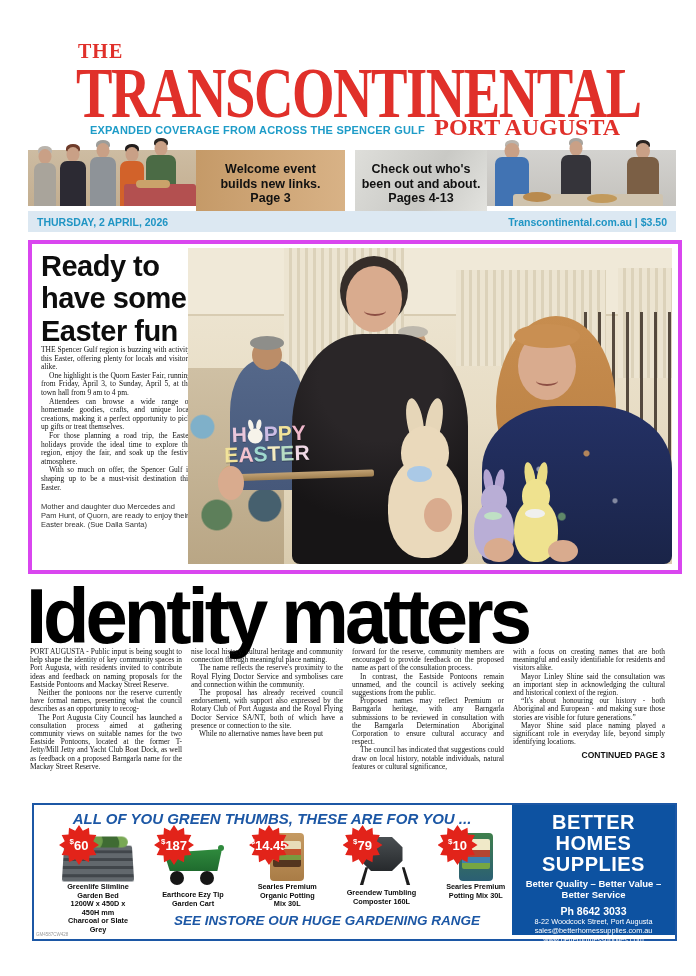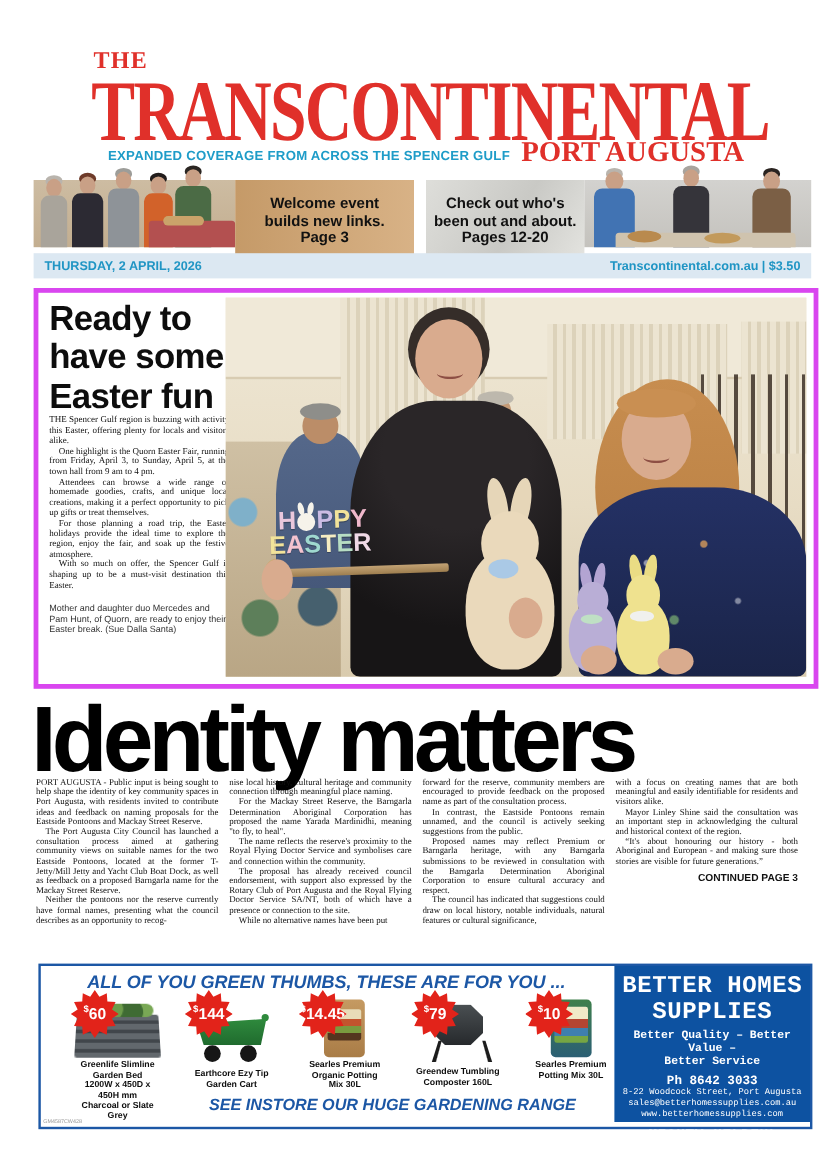--- a/index.html
+++ b/index.html
@@ -131,21 +131,21 @@
   .img-composter{margin-top:4px;}
   .img-composter::before{content:"";position:absolute;left:14px;top:2px;width:42px;height:34px;background:linear-gradient(#4a4f52,#26292c);
     clip-path:polygon(25% 0,75% 0,100% 30%,100% 70%,75% 100%,25% 100%,0 70%,0 30%);}
   .img-composter::after{content:"";position:absolute;left:16px;top:30px;width:38px;height:20px;
     border-left:3px solid #1c1c1c;border-right:3px solid #1c1c1c;transform:perspective(40px) rotateX(30deg);}
   .img-potting-bag2{width:34px;height:48px;margin-top:2px;border-radius:4px;background:linear-gradient(#3f7f4c,#2b5f74);}
   .img-potting-bag2::before{content:"";position:absolute;left:3px;top:6px;right:3px;height:30px;border-radius:2px;
     background:linear-gradient(#f0e9c8 0 35%,#b44531 35% 60%,#3f7fae 60% 80%,#76a643 80% 100%);}
 
   .store-panel{position:absolute;right:0;top:0;width:163px;height:130px;background:#0d52a1;color:#fff;
-    text-align:center;font-family:Liberation Mono, monospace;}
+    text-align:center;font-family:Liberation Sans, sans-serif;}
   .sp-name{font-weight:bold;font-size:20px;line-height:21px;margin-top:7px;letter-spacing:.5px;}
   .sp-slogan{font-weight:bold;font-size:9.5px;line-height:11px;margin-top:3px;white-space:pre-line;}
   .sp-phone{font-weight:bold;font-size:10.5px;margin-top:5px;}
   .sp-small{font-size:7.3px;line-height:9px;}
   .sp-mh{font-style:italic;font-weight:bold;font-size:12px;margin-top:5px;letter-spacing:.5px;}
   .sp-brand{font-weight:bold;font-size:22px;letter-spacing:1px;line-height:22px;}
 </style>
 </head>
 <body>
 
@@ -190,21 +190,21 @@
       <span style="white-space:pre-line">Welcome event
 builds new links.
 Page 3</span>
     </div>
   </div>
 
   <div class="abs teaser teaser-right">
     <div class="t-text tr-text">
       <span style="white-space:pre-line">Check out who's
 been out and about.
-Pages 12-20</span>
+Pages 4-13</span>
     </div>
     <div class="t-photo tr-photo">
       <div class="pers" style="left:8px;top:2px;width:34px;height:54px;">
         <span class="hair" style="background:#b9b4ad;"></span>
           <span class="head" style="width:15px;height:16px;"></span>
         <span class="torso" style="background:#4173b3;"></span>
         </div>
       <div class="pers" style="left:74px;top:0px;width:30px;height:56px;">
         <span class="hair" style="background:#a8a49e;"></span>
           <span class="head"></span>
@@ -296,60 +296,60 @@
       <div class="head-sk" style="left:296px;top:290px;width:30px;height:24px;"></div>
       <div class="head-sk" style="left:360px;top:292px;width:30px;height:22px;"></div>
     </div>
   </div>
 
   <div class="abs id-head">Identity matters</div>
 
   <div class="abs cols">
     <div class="id-col">
         <p>PORT AUGUSTA - Public input is being sought to help shape the identity of key community spaces in Port Augusta, with residents invited to contribute ideas and feedback on naming proposals for the Eastside Pontoons and Mackay Street Reserve.</p>
+        <p class="ind">Neither the pontoons nor the reserve currently have formal names, presenting what the council describes as an opportunity to recog-</p>
         <p class="ind">The Port Augusta City Council has launched a consultation process aimed at gathering community views on suitable names for the two Eastside Pontoons, located at the former T-Jetty/Mill Jetty and Yacht Club Boat Dock, as well as feedback on a proposed Barngarla name for the Mackay Street Reserve.</p>
-        <p class="ind">Neither the pontoons nor the reserve currently have formal names, presenting what the council describes as an opportunity to recog-</p>
       </div>
     <div class="id-col">
         <p>nise local history, cultural heritage and community connection through meaningful place naming.</p>
-        <p class="ind">For the Mackay Street Reserve, the Barngarla Determination Aboriginal Corporation has proposed the name Yarada Mardinidhi, meaning "to fly, to heal".</p>
         <p class="ind">The name reflects the reserve's proximity to the Royal Flying Doctor Service and symbolises care and connection within the community.</p>
         <p class="ind">The proposal has already received council endorsement, with support also expressed by the Rotary Club of Port Augusta and the Royal Flying Doctor Service SA/NT, both of which have a presence or connection to the site.</p>
         <p class="ind">While no alternative names have been put</p>
       </div>
     <div class="id-col">
         <p>forward for the reserve, community members are encouraged to provide feedback on the proposed name as part of the consultation process.</p>
         <p class="ind">In contrast, the Eastside Pontoons remain unnamed, and the council is actively seeking suggestions from the public.</p>
         <p class="ind">Proposed names may reflect Premium or Barngarla heritage, with any Barngarla submissions to be reviewed in consultation with the Barngarla Determination Aboriginal Corporation to ensure cultural accuracy and respect.</p>
         <p class="ind">The council has indicated that suggestions could draw on local history, notable individuals, natural features or cultural significance,</p>
       </div>
     <div class="id-col">
         <p>with a focus on creating names that are both meaningful and easily identifiable for residents and visitors alike.</p>
         <p class="ind">Mayor Linley Shine said the consultation was an important step in acknowledging the cultural and historical context of the region.</p>
         <p class="ind">“It's about honouring our history - both Aboriginal and European - and making sure those stories are visible for future generations.”</p>
+        <p class="ind">Mayor Shine said place naming played a significant role in everyday life, beyond simply identifying locations.</p>
         <span class="continued">CONTINUED PAGE 3</span>
       </div>
   </div>
 
   <div class="abs ad-box">
     <div class="ad-head">ALL OF YOU GREEN THUMBS, THESE ARE FOR YOU ...</div>
     <div class="products" id="products">
         <div class="pcard">
           <div class="burst">
             <span><span class="cur">$</span><span class="amt">60</span></span>
           </div>
           <div class="pimg img-garden-bed"></div>
           <div class="pname">Greenlife Slimline
 Garden Bed
 1200W x 450D x 450H mm
 Charcoal or Slate Grey</div>
         </div>
         <div class="pcard">
           <div class="burst">
-            <span><span class="cur">$</span><span class="amt">144</span></span>
+            <span><span class="cur">$</span><span class="amt">187</span></span>
           </div>
           <div class="pimg img-garden-cart"></div>
           <div class="pname">Earthcore Ezy Tip
 Garden Cart</div>
         </div>
         <div class="pcard">
           <div class="burst">
             <span><span class="cur">$</span><span class="amt">14.45</span></span>
           </div>
           <div class="pimg img-potting-bag"></div>

